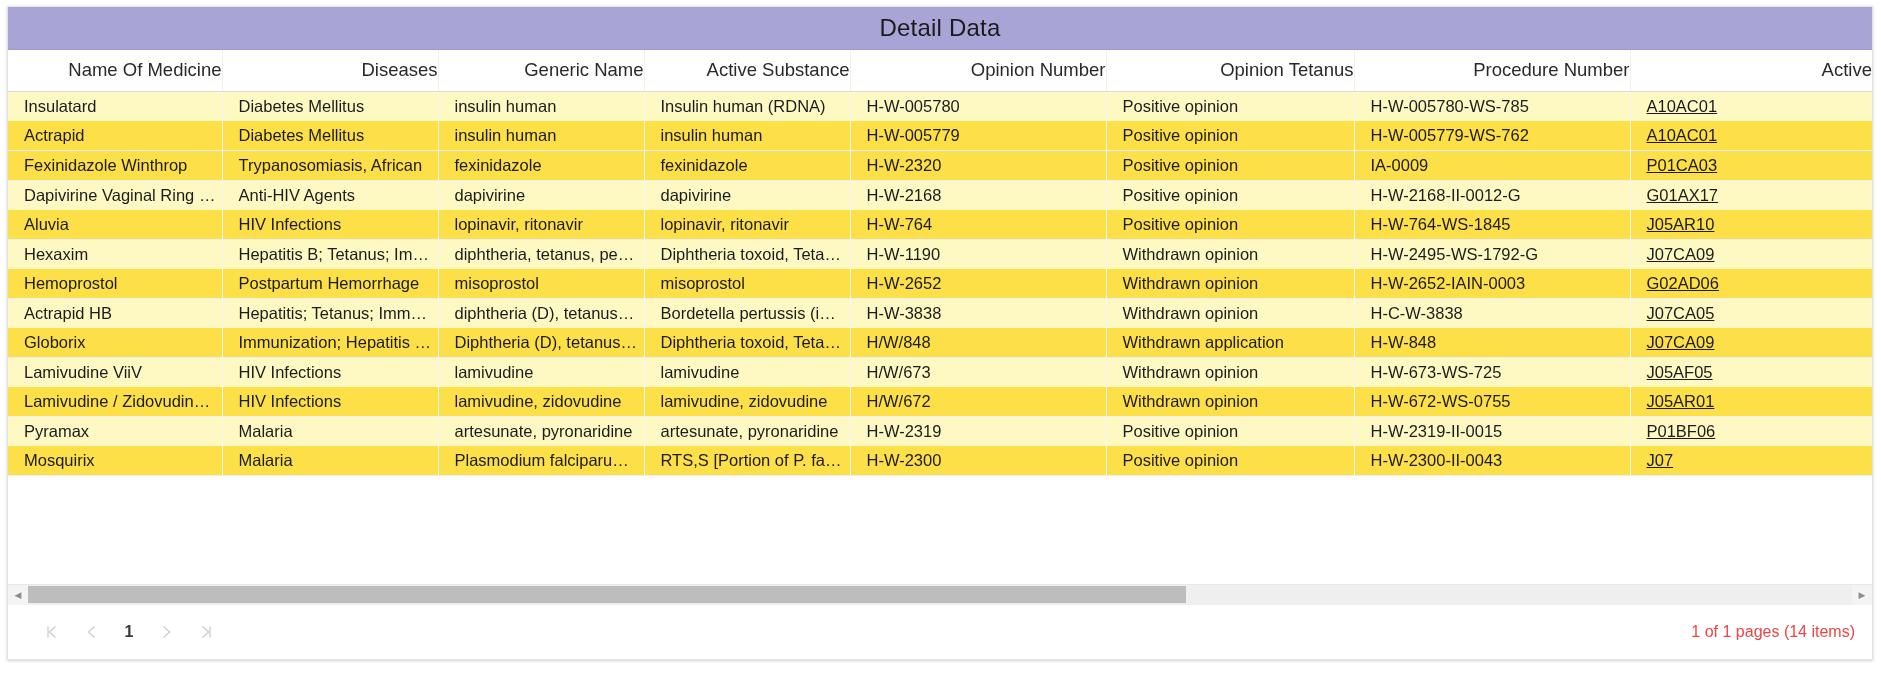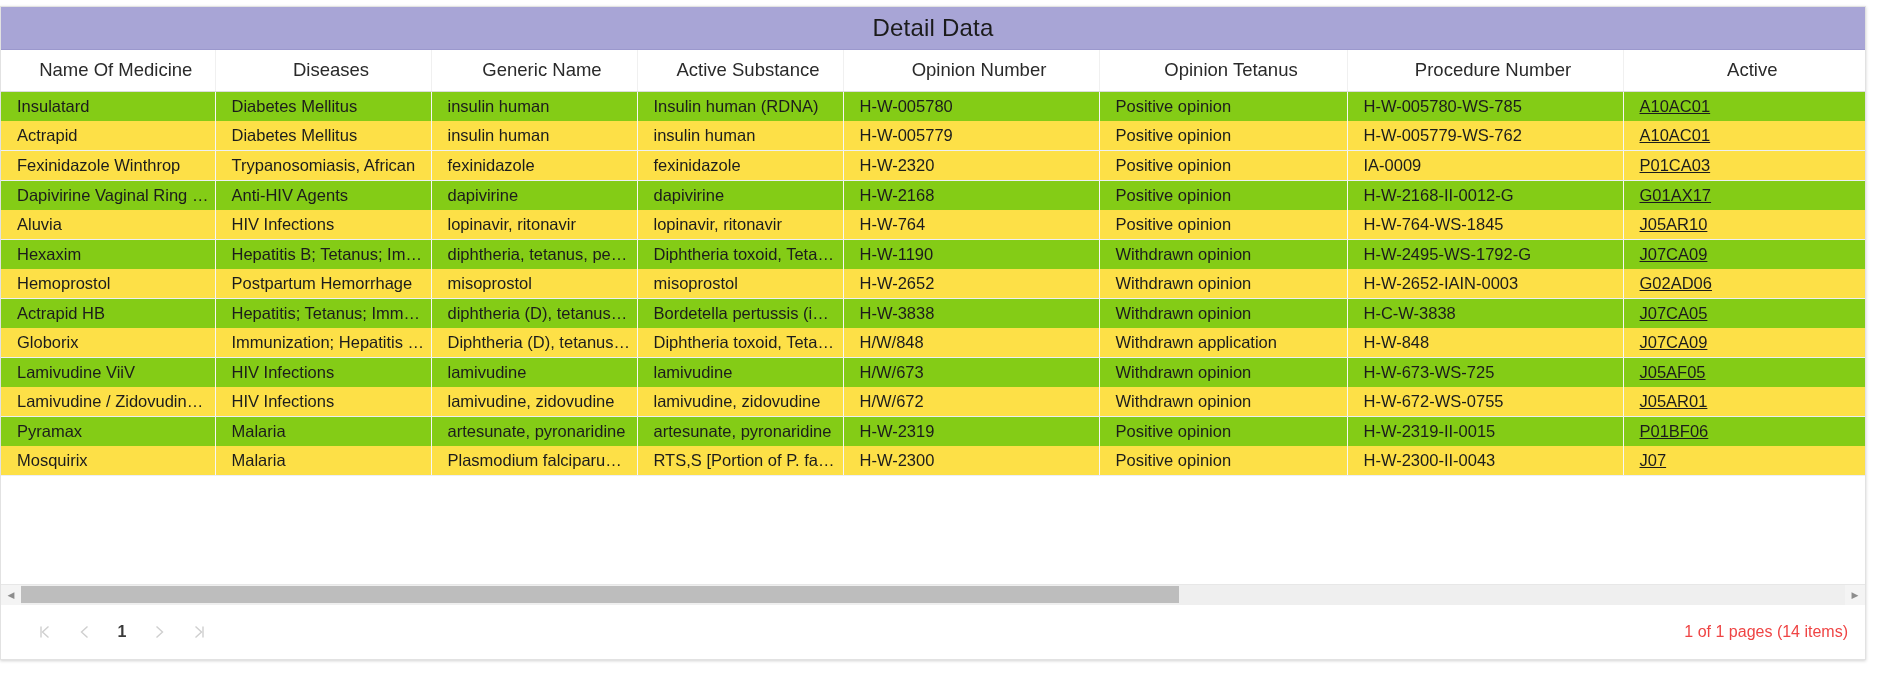--- a/index.html
+++ b/index.html
@@ -11,21 +11,21 @@
   #root {
     width: 1881px;
     height: 675px;
     position: relative;
     background: #ffffff;
     overflow: hidden;
     box-sizing: border-box;
   }
   .grid-shell {
     position: absolute;
-    left: 0;
+    left: 7px;
     top: 6px;
     width: 1866px;
     height: 654px;
     background: #ffffff;
     border: 1px solid #e2e2e2;
     box-shadow: 0 1px 3px rgba(0,0,0,0.18);
     box-sizing: border-box;
     display: flex;
     flex-direction: column;
     overflow: hidden;
@@ -55,21 +55,21 @@
     width: 1864px;
     font-size: 16.5px;
     color: #1c1c1c;
   }
   table.grid thead th {
     height: 41px;
     background: #ffffff;
     font-weight: normal;
     font-size: 18.5px;
     color: #2a2a2a;
-    text-align: center;
+    text-align: right;
     padding: 0 0 0 16px;
     border-bottom: 1px solid #dcdcdc;
     border-right: 1px solid #f0f0f0;
     white-space: nowrap;
     overflow: hidden;
     text-overflow: ellipsis;
     box-sizing: border-box;
     vertical-align: middle;
   }
   table.grid thead th:last-child { border-right: none; }
@@ -78,21 +78,21 @@
     padding: 0 6px 0 16px;
     border-right: 1px solid rgba(0,0,0,0.035);
     white-space: nowrap;
     overflow: hidden;
     text-overflow: ellipsis;
     box-sizing: border-box;
     vertical-align: middle;
     line-height: 29px;
   }
   table.grid tbody td:last-child { border-right: none; text-decoration: underline; }
-  table.grid tbody tr.alt td { background: #84cc16; }
+  table.grid tbody tr.alt td { background: #fef9c3; }
   table.grid tbody tr.plain td { background: #fde047; border-bottom: 1px solid #eceff5; }
 
   .col-0 { width: 214px; }
   .col-1 { width: 216px; }
   .col-2 { width: 206px; }
   .col-3 { width: 206px; }
   .col-4 { width: 256px; }
   .col-5 { width: 248px; }
   .col-6 { width: 276px; }
   .col-7 { width: 242px; }

